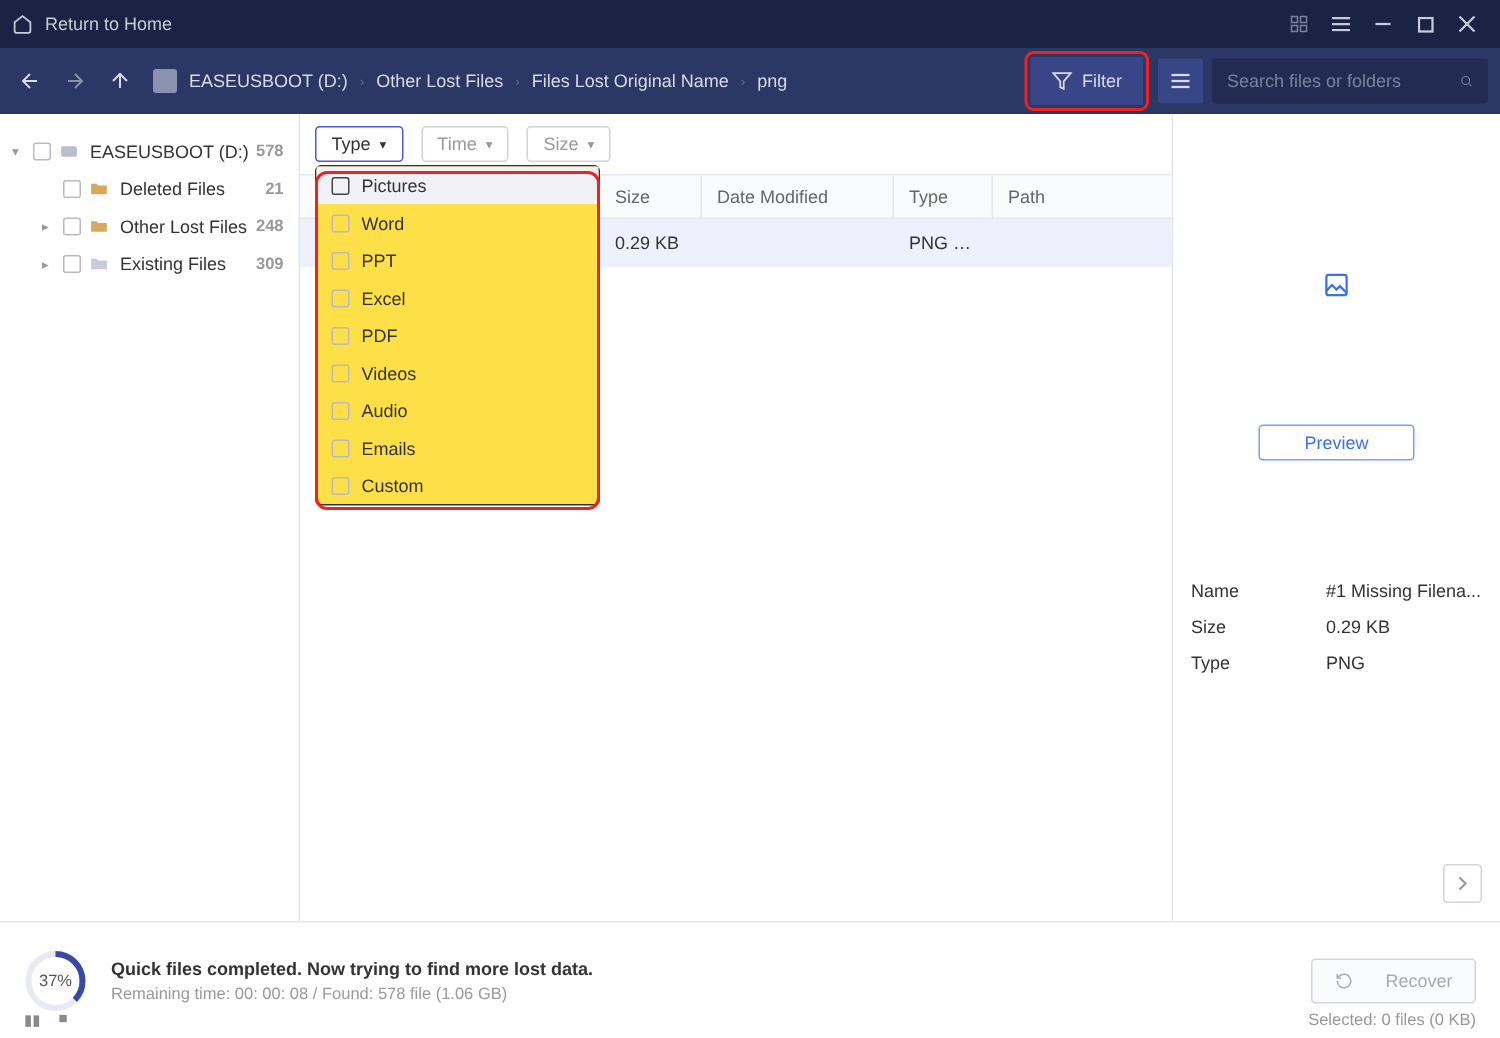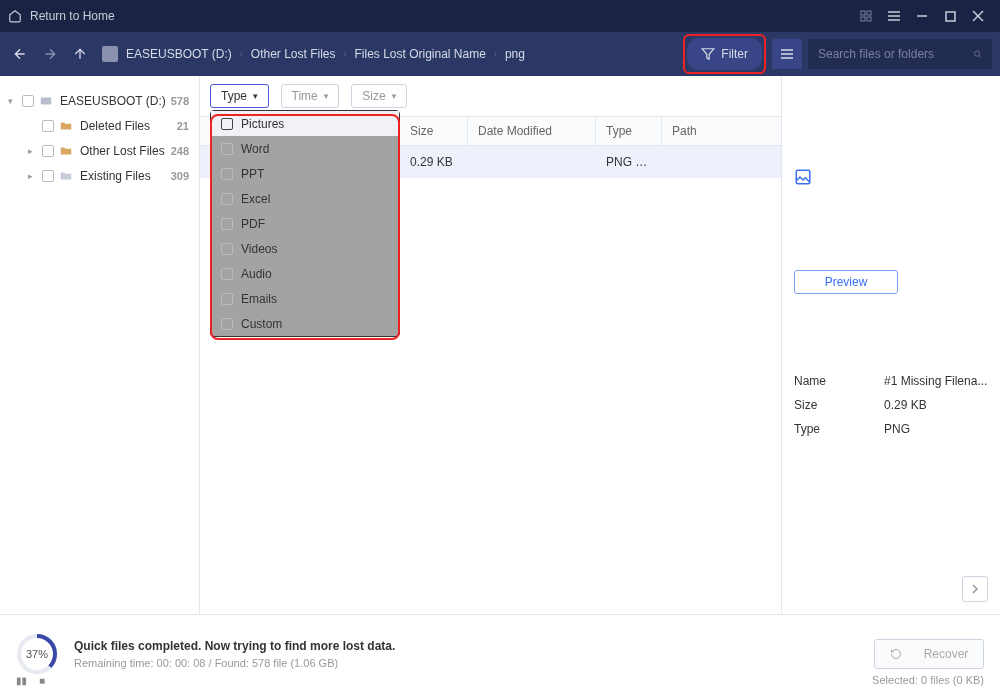--- a/index.html
+++ b/index.html
@@ -11,21 +11,21 @@
 .titlebar .spacer { flex: 1; }
 .titlebar .win-btn { width: 28px; height: 24px; display: flex; align-items: center; justify-content: center; color: #c8ccd8; cursor: pointer; }
 
 .navbar { height: 44px; background: #2b3764; display: flex; align-items: center; padding: 0 8px; gap: 6px; color: #d8dce8; }
 .nav-arrow { width: 24px; height: 24px; display: flex; align-items: center; justify-content: center; color: #8a92b0; }
 .nav-arrow.active { color: #d8dce8; }
 .breadcrumb { display: flex; align-items: center; gap: 8px; font-size: 12px; margin-left: 4px; }
 .bc-icon { width: 16px; height: 16px; background: #8a92b0; border-radius: 2px; }
 .bc-sep { color: #6a7290; font-size: 9px; }
 .navbar .spacer { flex: 1; }
-.filter-btn { display: flex; align-items: center; gap: 6px; height: 30px; padding: 16px 14px; background: #384688; border-radius: 12px; color: #d8dce8; font-size: 12px; }
+.filter-btn { display: flex; align-items: center; gap: 6px; height: 30px; padding: 16px 14px; background: #384688; border-radius: 0; color: #d8dce8; font-size: 12px; }
 .filter-btn-wrap { border: 2px solid #e22; border-radius: 6px; padding: 2px; }
 .view-btn { width: 30px; height: 30px; background: #384688; display: flex; align-items: center; justify-content: center; border-radius: 2px; color: #d8dce8; }
 .search-wrap { position: relative; width: 184px; height: 30px; background: #222b52; border-radius: 2px; display: flex; align-items: center; padding: 0 10px; }
 .search-input { flex: 1; background: transparent; border: none; outline: none; color: #d8dce8; font-size: 12px; }
 .search-input::placeholder { color: #7a82a0; }
 
 .main { display: flex; height: calc(692px - 32px - 44px - 78px); }
 
 .sidebar { width: 200px; border-right: 1px solid #e5e7ef; padding: 12px 6px 0 6px; }
 .tree-row { display: flex; align-items: center; height: 25px; padding-left: 2px; gap: 4px; color: #333; }
@@ -52,28 +52,28 @@
 .col.path { flex: 1; border-right: none; }
 
 .file-row { display: flex; height: 32px; align-items: center; background: #eef1fb; font-size: 12px; color: #333; }
 .file-row .c { padding: 0 10px; }
 .file-row .c.name { width: 200px; }
 .file-row .c.size { width: 68px; }
 .file-row .c.date { width: 128px; }
 .file-row .c.type { width: 66px; text-overflow: ellipsis; overflow: hidden; white-space: nowrap; }
 .file-row .c.path { flex: 1; }
 
-.dropdown { position: absolute; top: 34px; left: 10px; width: 190px; border: 1px solid #333; border-radius: 4px; background: #a3a3a3; z-index: 10; }
+.dropdown { position: absolute; top: 34px; left: 10px; width: 190px; border: 1px solid #333; border-radius: 4px; background: #fde047; z-index: 10; }
 .dropdown-highlight { position: absolute; top: 38px; left: 10px; width: 190px; height: 226px; border: 2px solid #e22; border-radius: 8px; pointer-events: none; z-index: 11; }
 .dd-item { display: flex; align-items: center; height: 25px; padding: 0 10px; gap: 8px; font-size: 12px; color: #333; cursor: pointer; }
 .dd-item.first { background: #f0f2f8; }
 .dd-item .cb { width: 12px; height: 12px; border: 1.5px solid #444; border-radius: 2px; }
 .dd-item .cb.dim { border-color: #bbb; }
 
-.rightpane { width: 218px; display: flex; flex-direction: column; padding: 12px; position: relative; }
+.rightpane { width: 218px; display: flex; flex-direction: column; align-items: center; padding: 12px; position: relative; margin-top: 13px; }
 .preview-icon { margin-top: 80px; width: 18px; height: 18px; color: #3a6ff0; }
 .preview-btn { margin-top: 84px; width: 104px; height: 24px; border: 1px solid #7aa0f0; border-radius: 3px; background: #fff; color: #3a6ff0; font-size: 12px; display: flex; align-items: center; justify-content: center; cursor: pointer; }
 .meta { width: 100%; margin-top: 80px; font-size: 12px; color: #333; }
 .meta-row { display: flex; margin-bottom: 10px; }
 .meta-row .k { width: 90px; font-weight: 500; }
 .meta-row .v { flex: 1; white-space: nowrap; overflow: hidden; text-overflow: ellipsis; }
 .page-next { position: absolute; bottom: 12px; right: 12px; width: 26px; height: 26px; border: 1px solid #d0d4e0; border-radius: 3px; display: flex; align-items: center; justify-content: center; color: #999; }
 
 .footer { height: 78px; border-top: 1px solid #e5e7ef; display: flex; align-items: center; padding: 0 16px; gap: 16px; position: relative; }
 .progress-ring { width: 42px; height: 42px; position: relative; }

